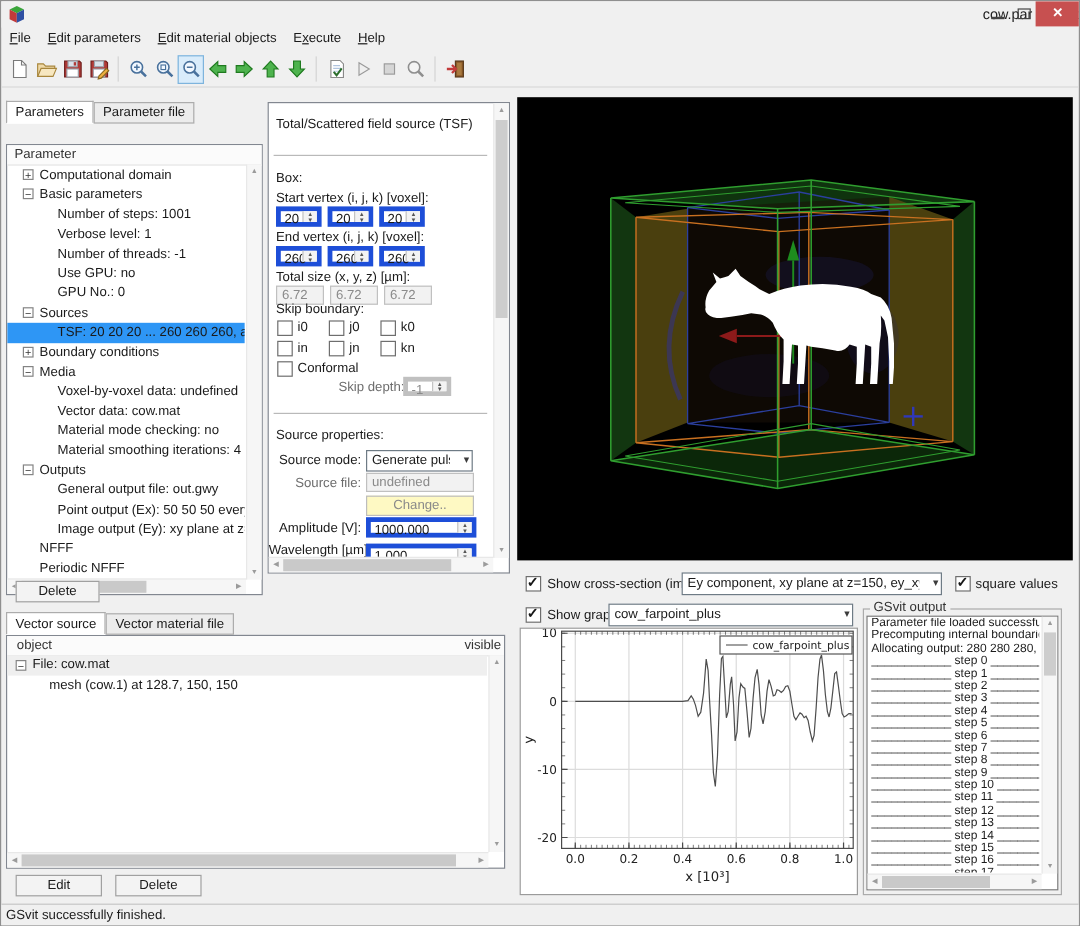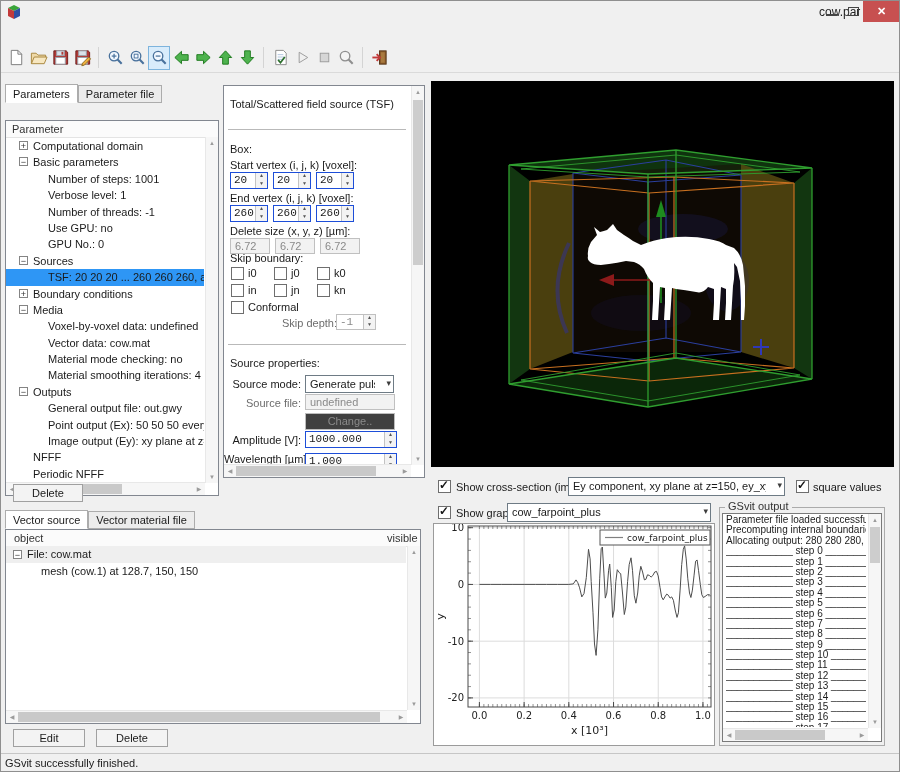--- a/index.html
+++ b/index.html
@@ -43,25 +43,25 @@
   .tlabel{display:inline-block;}
   .tlabel.lv0{padding-left:27px;}
   .tlabel.lv1{padding-left:42px;}
   
   .orow{position:relative;height:17px;line-height:17px;white-space:nowrap;overflow:hidden;}
   .orow .exp{left:7px;}
   .orow .olabel.lv0{padding-left:21px;}
   .orow .olabel.lv1{padding-left:35px;}
   
   .btn{position:absolute;background:#f3f3f3;border:1px solid #a0a0a0;text-align:center;font-size:11px;box-sizing:border-box;}
-  .btn.disabled{color:#8a8a8a;border-color:#bdbdbd;background:#404040;}
+  .btn.disabled{color:#8a8a8a;border-color:#bdbdbd;background:#fef9c3;}
   
   .flabel{position:absolute;white-space:nowrap;font-size:11px;}
   .flabel.right{text-align:right;}
-  .spin{position:absolute;height:17px;background:#fff;border:1px solid #1d4ed8;box-sizing:border-box;font-size:11px;font-family:Liberation Mono, monospace;}
+  .spin{position:absolute;height:17px;background:#fff;border:4px solid #1d4ed8;box-sizing:border-box;font-size:11px;}
   .spin.disabled{border-color:#c0c0c0;color:#8a8a8a;}
   .spinval{position:absolute;left:3px;top:1px;line-height:13px;}
   .spinbtns{position:absolute;right:0;top:0;bottom:0;width:11px;border-left:1px solid #c3c3c3;background:#f3f3f3;}
   .su,.sd{position:absolute;left:0;right:0;height:50%;font-size:5px;color:#555;text-align:center;line-height:7px;}
   .sd{top:50%;}
   .cb{position:absolute;width:13px;height:13px;background:#fff;border:1px solid #6e6e6e;box-sizing:border-box;}
   .cb.checked::after{content:"✓";position:absolute;left:0px;top:-3px;font-size:12px;font-weight:bold;color:#161616;}
   .combo{position:absolute;background:#fff;border:1px solid #6e7b85;box-sizing:border-box;}
   .comboval{position:absolute;left:4px;top:2px;right:18px;white-space:nowrap;overflow:hidden;}
   .comboarrow{position:absolute;right:2px;top:2px;font-size:9px;color:#3c3c3c;}
@@ -86,20 +86,21 @@
       <polygon points="8,1 14,4 8,7 2,4" fill="#3aa53a"></polygon>
       <polygon points="2,4 8,7 8,15 2,12" fill="#c23a3a"></polygon>
       <polygon points="14,4 8,7 8,15 14,12" fill="#2e4fa3"></polygon>
     </svg>
     <div class="title-text">cow.par - XSvit</div>
     <div class="wbtn wmin"></div>
     <div class="wbtn wmax"></div>
     <div class="wbtn wclose">✕</div>
   </div>
 
+  <div class="menubar"><span class="menu-item"><u>F</u>ile</span><span class="menu-item"><u>E</u>dit parameters</span><span class="menu-item"><u>E</u>dit material objects</span><span class="menu-item">E<u>x</u>ecute</span><span class="menu-item"><u>H</u>elp</span></div>
 
   <div class="toolbar">
     <div class="tbtn">
         <svg viewBox="0 0 20 20">
           <path d="M4.5 2.5h7l4 4v11h-11z" fill="#fff" stroke="#7a7a7a"></path>
           <path d="M11.5 2.5v4h4" fill="none" stroke="#7a7a7a"></path>
         </svg>
       </div>
     <div class="tbtn">
         <svg viewBox="0 0 20 20">
@@ -312,21 +313,21 @@
         </span>
       </div>
     <div class="spin" style="left:92px;top:119px;width:38px">
         <span class="spinval">260</span>
         <span class="spinbtns">
           <span class="su">▲</span>
           <span class="sd">▼</span>
         </span>
       </div>
 
-    <div class="flabel" style="left:6px;top:139px">Delete size (x, y, z) [µm]:</div>
+    <div class="flabel" style="left:6px;top:139px">Total size (x, y, z) [µm]:</div>
     <div class="dinput" style="left:6px;top:152px;width:40px;height:16px">
         <span>6.72</span>
       </div>
     <div class="dinput" style="left:51px;top:152px;width:40px;height:16px">
         <span>6.72</span>
       </div>
     <div class="dinput" style="left:96px;top:152px;width:40px;height:16px">
         <span>6.72</span>
       </div>
 

